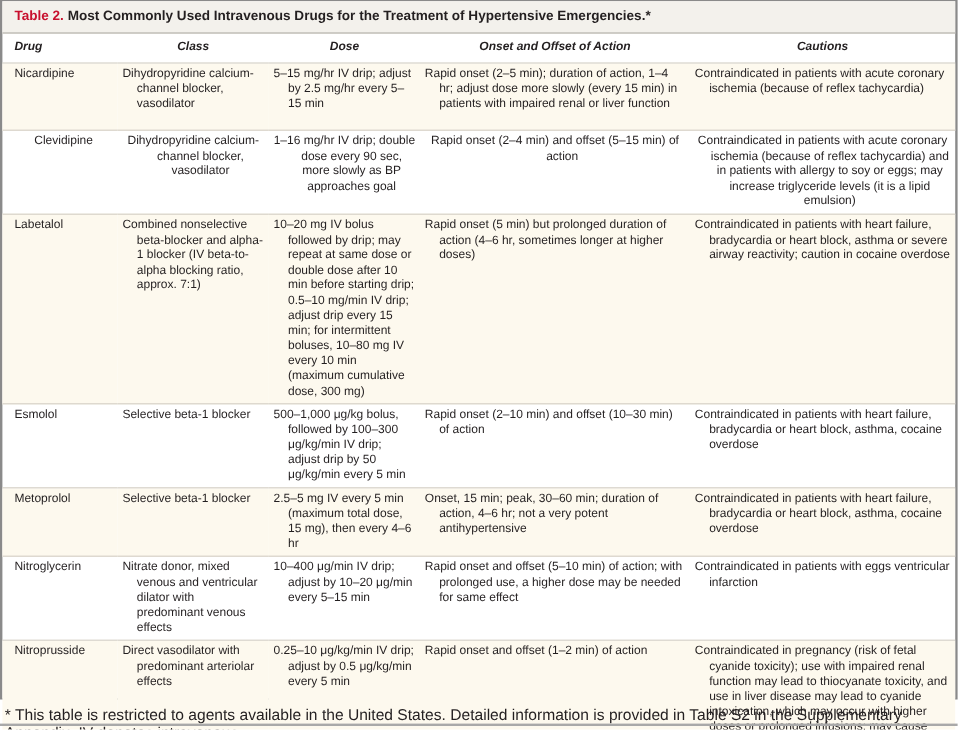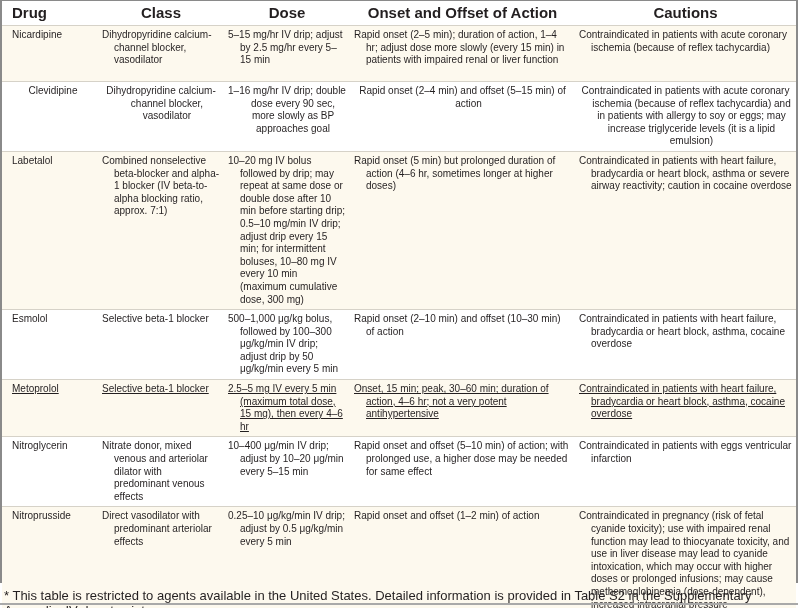--- a/index.html
+++ b/index.html
@@ -4,34 +4,37 @@
 <style>
   html, body { margin:0; padding:0; background:#ffffff; }
   body { width:800px; height:608px; position:relative; overflow:hidden;
          font-family:"Liberation Sans", sans-serif; color:#231f20; }
   .frame { position:absolute; left:0; top:0; width:798px; height:583px;
            border:1px solid #8a8a8a; border-left:2px solid #8a8a8a; border-right:2px solid #8a8a8a; box-sizing:border-box; background:#fff; }
   .title-bar { height:26px; background:#f3f1ec; border-bottom:1px solid #b5b2ab;
                font-size:11.3px; font-weight:bold; line-height:26px; padding-left:10px; }
   .title-bar .num { color:#c8102e; }
   table { border-collapse:collapse; width:100%; table-layout:fixed; font-size:10px; line-height:12.6px; }
-  th { font-weight:bold; font-size:15px; text-align:center; padding:5px 4px 5px 4px; height:14px; }
+  th { font-weight:bold; font-size:10px; text-align:center; padding:5px 4px 5px 4px; height:14px;font-style:italic; }
   th.drug { text-align:left; padding-left:10px; }
   td { vertical-align:top; padding:3px 4px 3px 4px; }
   td.drug { padding-left:10px; }
   tr.shade td { background:#fdf9ee; }
   tr.body-row td { border-top:1px solid #d6d2c8; }
   .hang { padding-left:12px; text-indent:-12px; display:block; }
   .footnote { position:absolute; left:4px; top:588px; font-size:13px; color:#231f20; }
   .footnote-rule { position:absolute; left:0; top:603px; width:798px; height:2px; background:#a9a9a9; }
 </style>
 </head>
 <body>
 
 <div class="frame">
+  <div class="title-bar">
+    <span class="num">Table 2.</span><span> Most Commonly Used Intravenous Drugs for the Treatment of Hypertensive Emergencies.*</span>
+  </div>
   <table>
     <colgroup>
       <col style="width:96px">
       <col style="width:126px">
       <col style="width:126px">
       <col style="width:225px">
       <col style="width:221px">
     </colgroup>
     <thead>
       <tr>
@@ -96,39 +99,39 @@
           <td>
             <span class="hang">500–1,000 μg/kg bolus, followed by 100–300 μg/kg/min IV drip; adjust drip by 50 μg/kg/min every 5 min</span>
           </td>
           <td>
             <span class="hang">Rapid onset (2–10 min) and offset (10–30 min) of action</span>
           </td>
           <td>
             <span class="hang">Contraindicated in patients with heart failure, bradycardia or heart block, asthma, cocaine overdose</span>
           </td>
         </tr>
-        <tr class="body-row shade" style="height: 53px; text-decoration: underline;">
+        <tr class="body-row shade" style="height: 53px;">
           <td class="drug"><span>Metoprolol</span></td>
           <td>
             <span class="hang">Selective beta-1 blocker</span>
           </td>
           <td>
             <span class="hang">2.5–5 mg IV every 5 min (maximum total dose, 15 mg), then every 4–6 hr</span>
           </td>
           <td>
             <span class="hang">Onset, 15 min; peak, 30–60 min; duration of action, 4–6 hr; not a very potent antihypertensive</span>
           </td>
           <td>
             <span class="hang">Contraindicated in patients with heart failure, bradycardia or heart block, asthma, cocaine overdose</span>
           </td>
         </tr>
         <tr class="body-row" style="height: 68px;">
           <td class="drug"><span>Nitroglycerin</span></td>
           <td>
-            <span class="hang">Nitrate donor, mixed venous and arteriolar dilator with predominant venous effects</span>
+            <span class="hang">Nitrate donor, mixed venous and ventricular dilator with predominant venous effects</span>
           </td>
           <td>
             <span class="hang">10–400 μg/min IV drip; adjust by 10–20 μg/min every 5–15 min</span>
           </td>
           <td>
             <span class="hang">Rapid onset and offset (5–10 min) of action; with prolonged use, a higher dose may be needed for same effect</span>
           </td>
           <td>
             <span class="hang">Contraindicated in patients with eggs ventricular infarction</span>
           </td>

